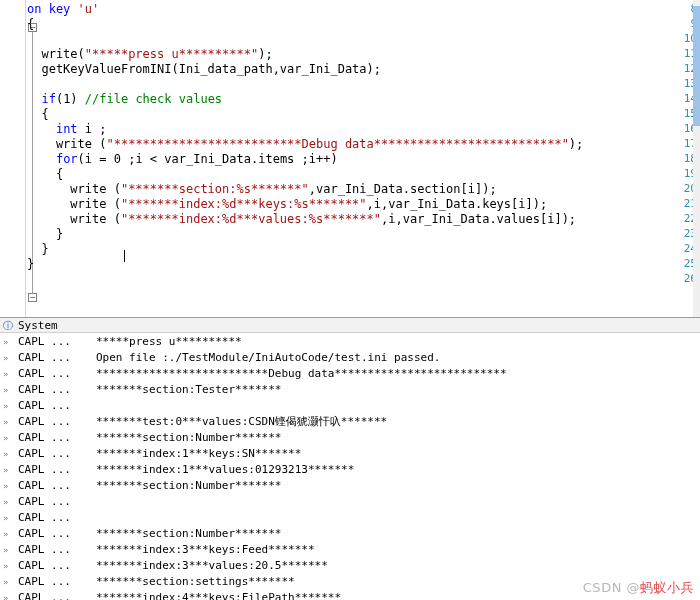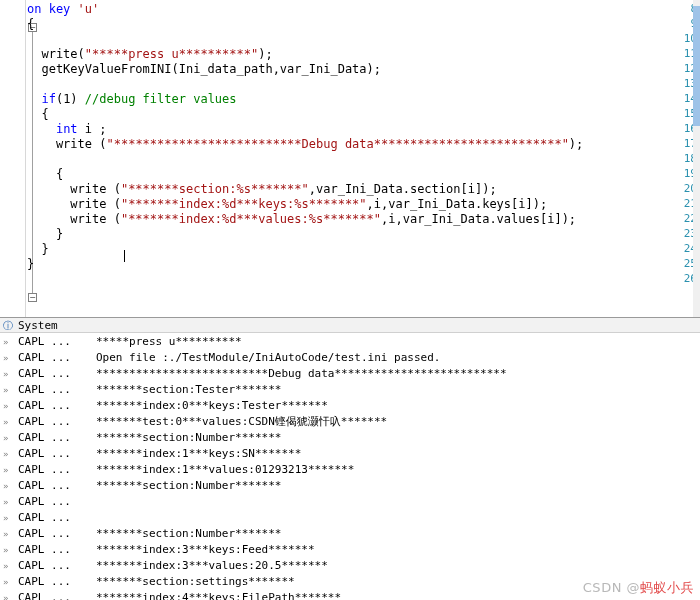--- a/index.html
+++ b/index.html
@@ -223,24 +223,25 @@
     <div class="fold-bar" style="top:32px; height:261px;"></div>
     <div class="fold" style="top:293px;">−</div>
 
     <div class="codearea" id="codearea">
         <div class="code-line" style="top: 2px;"><span class="kw">on key </span><span class="str">'u'</span></div>
         <div class="code-line" style="top: 17px;"><span class="plain">{</span></div>
         <div class="code-line" style="top: 32px;"></div>
         <div class="code-line" style="top: 47px;"><span class="plain">  write(</span><span class="str">"*****press u**********"</span><span class="plain">);</span></div>
         <div class="code-line" style="top: 62px;"><span class="plain">  getKeyValueFromINI(Ini_data_path,var_Ini_Data);</span></div>
         <div class="code-line" style="top: 77px;"></div>
-        <div class="code-line" style="top: 92px;"><span class="plain">  </span><span class="kw">if</span><span class="plain">(1) </span><span class="cmt">//debug filter values</span></div>
+        <div class="code-line" style="top: 92px;"><span class="plain">  </span><span class="kw">if</span><span class="plain">(1) </span><span class="cmt">//file check values</span></div>
         <div class="code-line" style="top: 107px;"><span class="plain">  {</span></div>
         <div class="code-line" style="top: 122px;"><span class="plain">    </span><span class="kw">int</span><span class="plain"> i ;</span></div>
         <div class="code-line" style="top: 137px;"><span class="plain">    write (</span><span class="str">"**************************Debug data**************************"</span><span class="plain">);</span></div>
+        <div class="code-line" style="top: 152px;"><span class="plain">    </span><span class="kw">for</span><span class="plain">(i = 0 ;i &lt; var_Ini_Data.items ;i++)</span></div>
         <div class="code-line" style="top: 167px;"><span class="plain">    {</span></div>
         <div class="code-line" style="top: 182px;"><span class="plain">      write (</span><span class="str">"*******section:%s*******"</span><span class="plain">,var_Ini_Data.section[i]);</span></div>
         <div class="code-line" style="top: 197px;"><span class="plain">      write (</span><span class="str">"*******index:%d***keys:%s*******"</span><span class="plain">,i,var_Ini_Data.keys[i]);</span></div>
         <div class="code-line" style="top: 212px;"><span class="plain">      write (</span><span class="str">"*******index:%d***values:%s*******"</span><span class="plain">,i,var_Ini_Data.values[i]);</span></div>
         <div class="code-line" style="top: 227px;"><span class="plain">    }</span></div>
         <div class="code-line" style="top: 242px;"><span class="plain">  }</span></div>
         <div class="code-line" style="top: 257px;"><span class="plain">}</span></div>
         <div class="code-line" style="top: 272px;"></div>
       </div>
 
@@ -275,21 +276,20 @@
           <span class="log-txt">**************************Debug data**************************</span>
         </div>
         <div class="log-row" style="top: 64px;">
           <span class="log-ch">»</span>
           <span class="log-src">CAPL ...</span>
           <span class="log-txt">*******section:Tester*******</span>
         </div>
         <div class="log-row" style="top: 80px;">
           <span class="log-ch">»</span>
           <span class="log-src">CAPL ...</span>
-          <span class="log-txt">*******index:0***keys:Tester*******</span>
         </div>
         <div class="log-row" style="top: 96px;">
           <span class="log-ch">»</span>
           <span class="log-src">CAPL ...</span>
           <span class="log-txt">*******test:0***values:CSDN铿偈猇灏忓叺*******</span>
         </div>
         <div class="log-row" style="top: 112px;">
           <span class="log-ch">»</span>
           <span class="log-src">CAPL ...</span>
           <span class="log-txt">*******section:Number*******</span>

